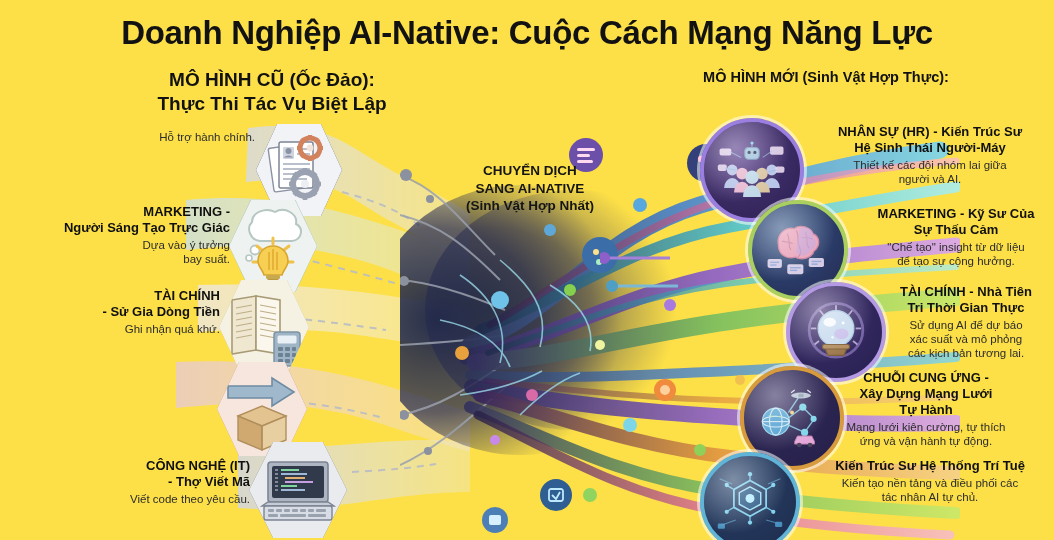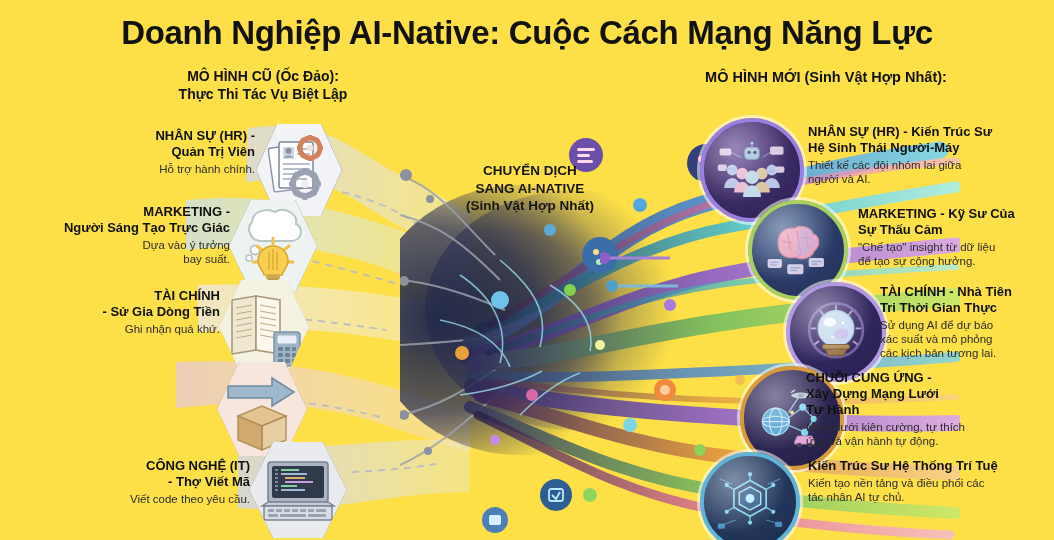--- a/index.html
+++ b/index.html
@@ -16,38 +16,38 @@
   
   .title{
     position:absolute;left:0;top:14px;width:1054px;text-align:center;
     font-size:33px;font-weight:bold;letter-spacing:-0.3px;color:#121212;
     white-space:nowrap;
   }
 
   .col-head{
     position:absolute;font-weight:bold;color:#111;text-align:center;line-height:1.25;
   }
-  .col-head.left{left:132px;top:68px;width:262px;font-size:14px;}
+  .col-head.left{left:141px;top:68px;width:262px;font-size:19px;}
   .col-head.right{left:680px;top:68px;width:292px;font-size:14.5px;}
 
   .center-head{
     position:absolute;left:440px;top:132px;width:180px;text-align:center;
     font-size:13.5px;font-weight:bold;line-height:1.3;color:#151515;z-index:40;margin-top:30px;
   }
 
   
   .band{position:absolute;z-index:1;}
 
   
   .l-item{position:absolute;text-align:right;z-index:30;}
   .l-item .ttl{font-size:13px;font-weight:bold;line-height:1.22;color:#101010;}
   .l-item .sub{font-size:11.5px;line-height:1.25;color:#2c2c2c;margin-top:2px;}
 
   
-  .r-item{position:absolute;text-align:left;z-index:30;}
+  .r-item{position:absolute;text-align:center;z-index:30;}
   .r-item .ttl{font-size:13px;font-weight:bold;line-height:1.22;color:#101010;}
   .r-item .sub{font-size:11.5px;line-height:1.25;color:#2c2c2c;margin-top:2px;}
 
   
   .hex{
     position:absolute;z-index:25;
     clip-path:polygon(25% 2%,75% 2%,99% 50%,75% 98%,25% 98%,1% 50%);
     display:flex;align-items:center;justify-content:center;
   }
   .hex-inner{width:100%;height:100%;display:flex;align-items:center;justify-content:center;}
@@ -118,21 +118,21 @@
       <path d="M352,472 C388,470 412,468 436,464"></path>
     </g>
   </svg>
 
   <div class="title">Doanh Nghiệp AI-Native: Cuộc Cách Mạng Năng Lực</div>
 
   <div class="col-head left">
     <div>MÔ HÌNH CŨ (Ốc Đảo):</div>
     <div>Thực Thi Tác Vụ Biệt Lập</div>
   </div>
-  <div class="col-head right">MÔ HÌNH MỚI (Sinh Vật Hợp Nhất):</div>
+  <div class="col-head right">MÔ HÌNH MỚI (Sinh Vật Hợp Thực):</div>
 
   <svg style="position:absolute;left:400px;top:95px;z-index:10;" width="560" height="445" viewBox="0 0 560 445">
     <defs>
       <linearGradient id="s1" x1="0" y1="0" x2="1" y2="0">
         <stop offset="0%" stop-color="#2e3558"></stop>
           <stop offset="45%" stop-color="#4f87c9"></stop>
         <stop offset="100%" stop-color="#7fd4e8"></stop>
       </linearGradient>
       <linearGradient id="s2" x1="0" y1="0" x2="1" y2="0">
         <stop offset="0%" stop-color="#33305e"></stop>
@@ -270,24 +270,20 @@
     <circle cx="12" cy="46" r="6" fill="#4f9fc4"></circle>
   </svg>
 
   <div class="center-head">
     <div>CHUYỂN DỊCH</div>
     <div>SANG AI-NATIVE</div>
     <div>(Sinh Vật Hợp Nhất)</div>
   </div>
 
   <div class="l-item" style="left:60px;top:128px;width:195px;">
-    <div class="ttl">
-      <div>NHÂN SỰ (HR) -</div>
-      <div>Quản Trị Viên</div>
-    </div>
     <div class="sub">Hỗ trợ hành chính.</div>
   </div>
   <div class="hex" style="left:255px;top:122px;width:88px;height:96px;background:#7d8495;">
     <svg class="hex-inner" viewBox="0 0 88 96" width="88" height="96">
       <polygon points="22,2 66,2 87,48 66,94 22,94 1,48" fill="#f2f3f6"></polygon>
       <g transform="translate(14,18)">
         <rect x="2" y="6" width="34" height="44" rx="2" fill="#fff" stroke="#8b92a3" stroke-width="1.4" transform="rotate(-8 19 28)"></rect>
         <rect x="10" y="2" width="34" height="46" rx="2" fill="#ffffff" stroke="#7d8495" stroke-width="1.5"></rect>
         <rect x="14" y="7" width="11" height="12" rx="1" fill="#cfd5e0"></rect>
         <circle cx="19.5" cy="11" r="3" fill="#8b92a3"></circle>

